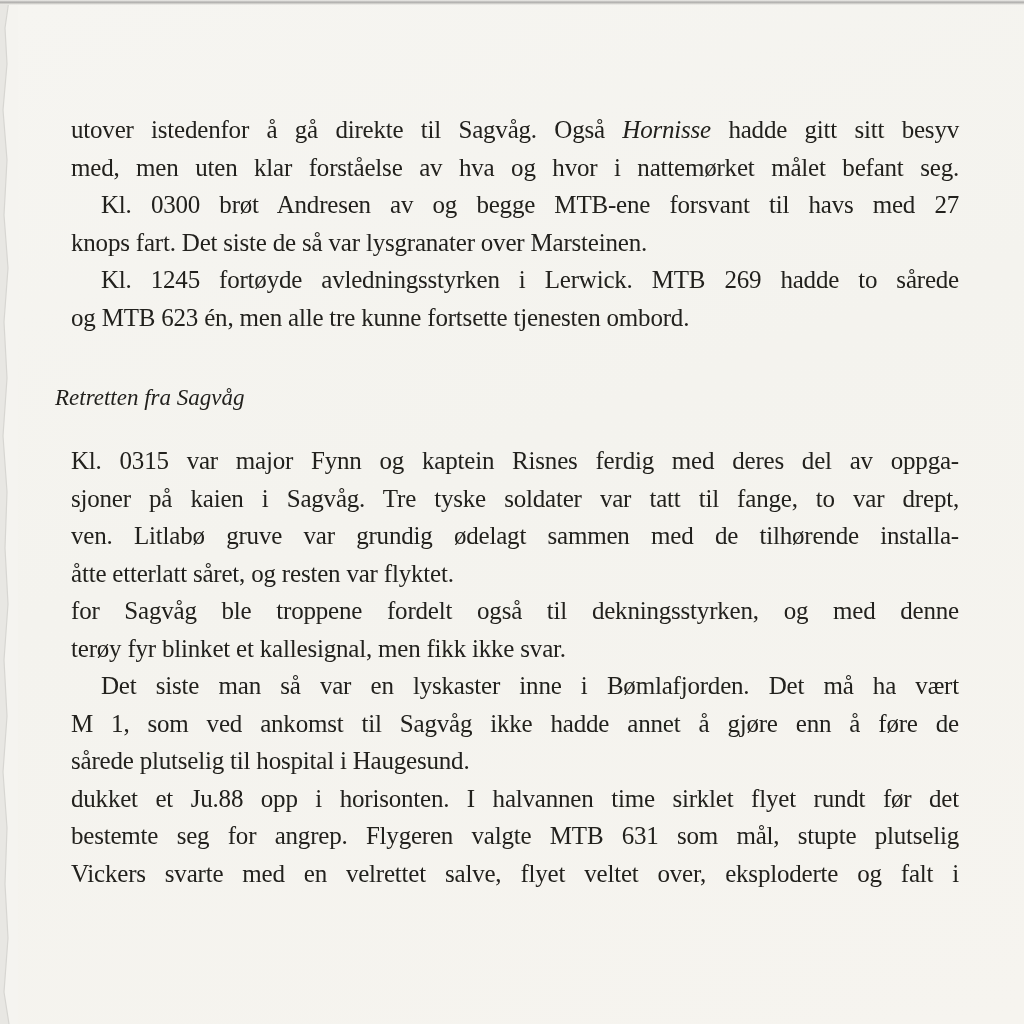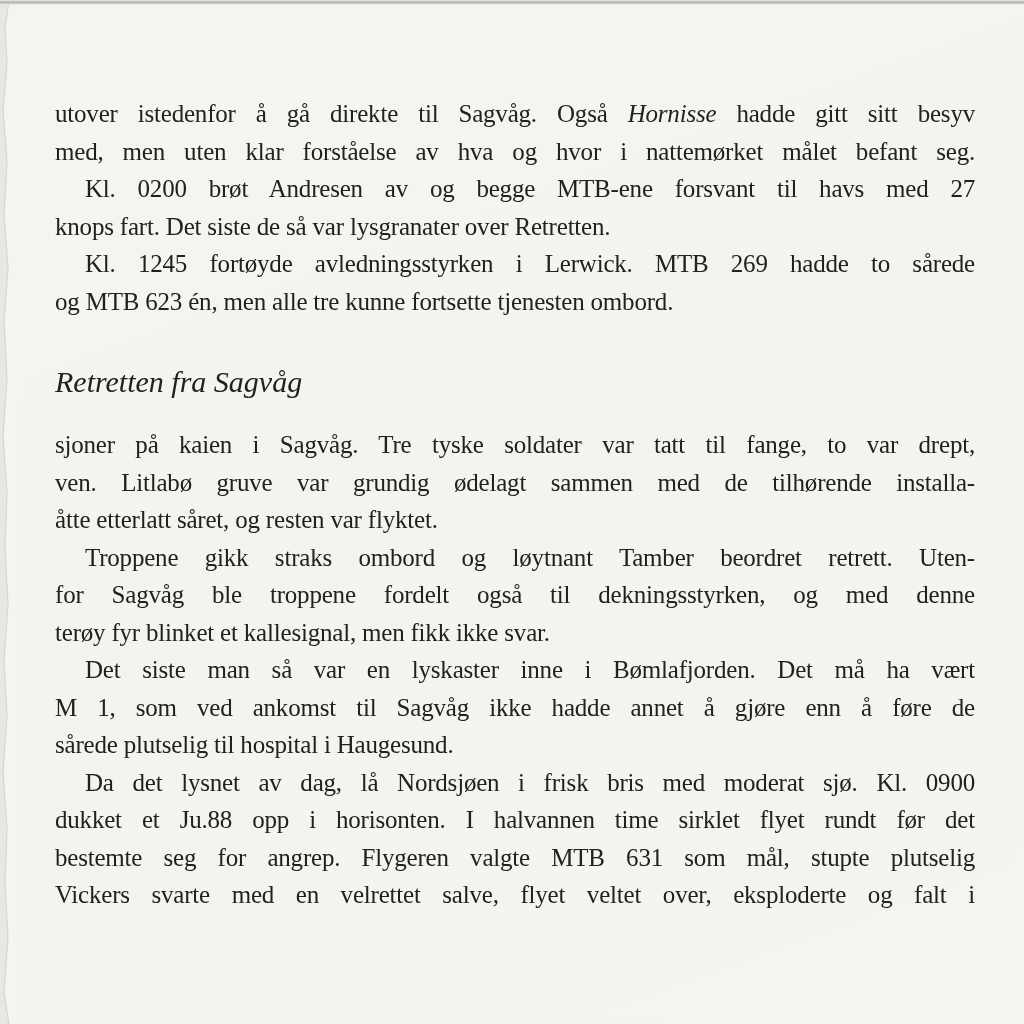--- a/index.html
+++ b/index.html
@@ -48,61 +48,60 @@
   }
   .line.indent {
     text-indent: 30px;
   }
   .em {
     font-style: italic;
   }
   .heading {
     font-style: italic;
     font-weight: normal;
-    font-size: 30px;
+    font-size: 23px;
     line-height: 40px;
     margin: 42px 0 24px 0;
     letter-spacing: 0;
   }
-  .para { margin: 0; }
+  .para { margin: 16px; }
 </style>
 </head>
 <body>
 
 <div class="page"></div>
 
 <div class="scan-top"></div>
 
 <svg class="deckle" width="18" height="1024" viewBox="0 0 18 1024">
   <polygon points="9,0 5,28 7,64 3,110 7,160 4,215 8,268 4,322 7,378 3,436 7,492 5,548 8,604 4,660 7,716 3,772 7,828 5,884 8,938 4,992 9,1024 18,1024 18,0" fill="#f5f4f0"></polygon>
   <polyline points="9,0 5,28 7,64 3,110 7,160 4,215 8,268 4,322 7,378 3,436 7,492 5,548 8,604 4,660 7,716 3,772 7,828 5,884 8,938 4,992 9,1024" fill="none" stroke="#d7d6d2" stroke-width="1.2"></polyline>
 </svg>
 
 <div class="text">
 
   <div class="para">
     <div class="line"><span>utover istedenfor å gå direkte til Sagvåg. Også </span><span class="em">Hornisse</span><span> hadde gitt sitt besyv</span></div>
     <div class="line">med, men uten klar forståelse av hva og hvor i nattemørket målet befant seg.</div>
-    <div class="line indent">Kl. 0200 brøt Andresen av og begge MTB-ene forsvant til havs med 27</div>
-    <div class="line endline">knops fart. Det siste de så var lysgranater over Retretten.</div>
+    <div class="line indent">Kl. 0300 brøt Andresen av og begge MTB-ene forsvant til havs med 27</div>
+    <div class="line endline">knops fart. Det siste de så var lysgranater over Marsteinen.</div>
     <div class="line indent">Kl. 1245 fortøyde avledningsstyrken i Lerwick. MTB 269 hadde to sårede</div>
     <div class="line endline">og MTB 623 én, men alle tre kunne fortsette tjenesten ombord.</div>
   </div>
 
   <h2 class="heading">Retretten fra Sagvåg</h2>
 
   <div class="para">
+    <div class="line">Kl. 0315 var major Fynn og kaptein Risnes ferdig med deres del av oppga-</div>
     <div class="line">sjoner på kaien i Sagvåg. Tre tyske soldater var tatt til fange, to var drept,</div>
     <div class="line">ven. Litlabø gruve var grundig ødelagt sammen med de tilhørende installa-</div>
     <div class="line endline">åtte etterlatt såret, og resten var flyktet.</div>
-    <div class="line indent">Troppene gikk straks ombord og løytnant Tamber beordret retrett. Uten-</div>
     <div class="line">for Sagvåg ble troppene fordelt også til dekningsstyrken, og med denne</div>
     <div class="line endline">terøy fyr blinket et kallesignal, men fikk ikke svar.</div>
     <div class="line indent">Det siste man så var en lyskaster inne i Bømlafjorden. Det må ha vært</div>
     <div class="line">M 1, som ved ankomst til Sagvåg ikke hadde annet å gjøre enn å føre de</div>
     <div class="line endline">sårede plutselig til hospital i Haugesund.</div>
-    <div class="line indent">Da det lysnet av dag, lå Nordsjøen i frisk bris med moderat sjø. Kl. 0900</div>
     <div class="line">dukket et Ju.88 opp i horisonten. I halvannen time sirklet flyet rundt før det</div>
     <div class="line">bestemte seg for angrep. Flygeren valgte MTB 631 som mål, stupte plutselig</div>
     <div class="line">Vickers svarte med en velrettet salve, flyet veltet over, eksploderte og falt i</div>
   </div>
 
 </div>
 
 </body></html>

